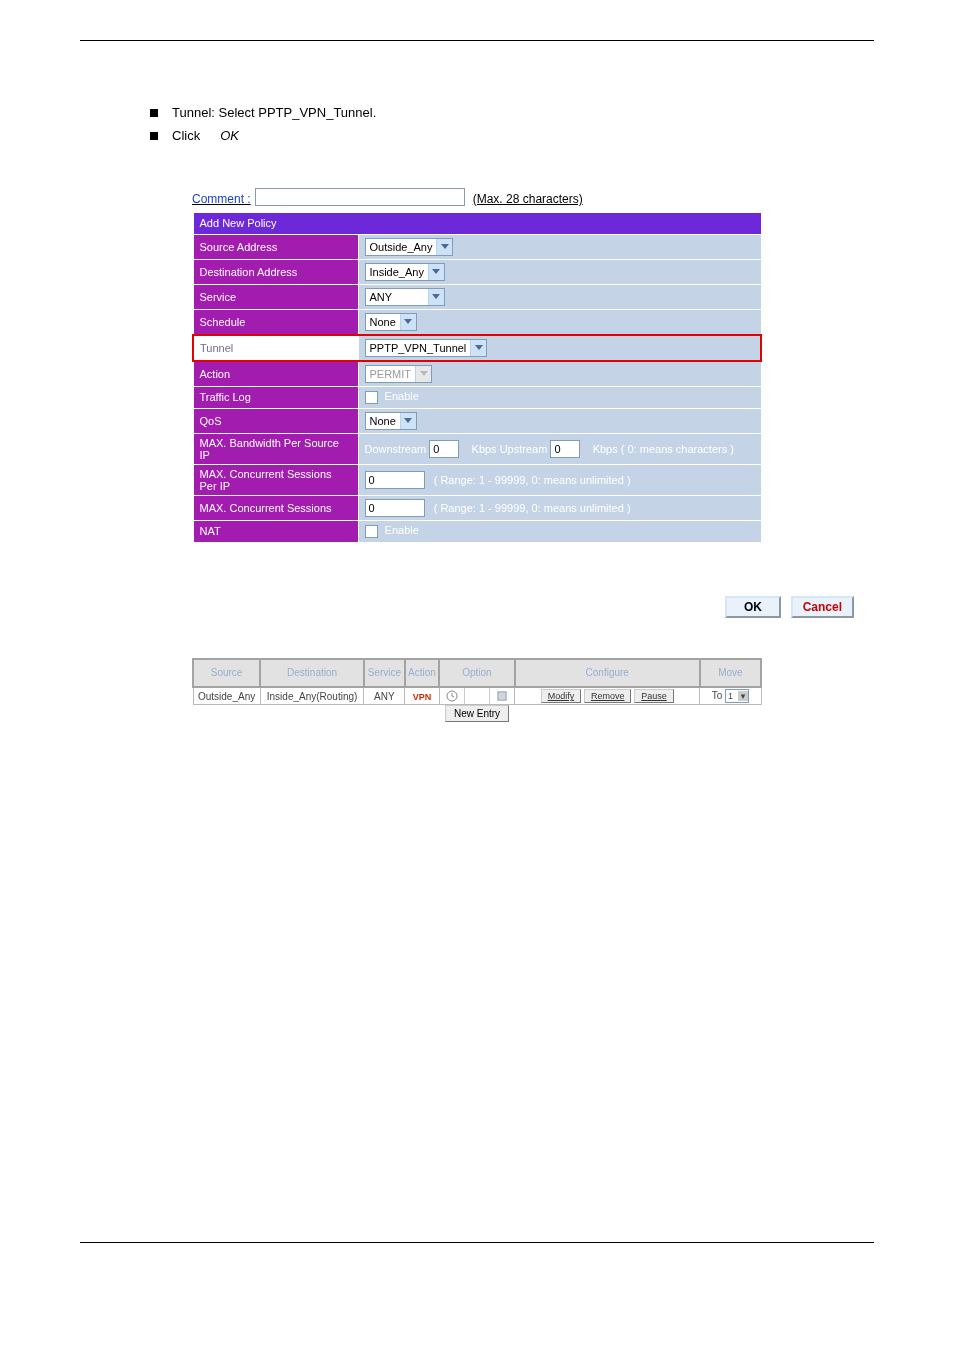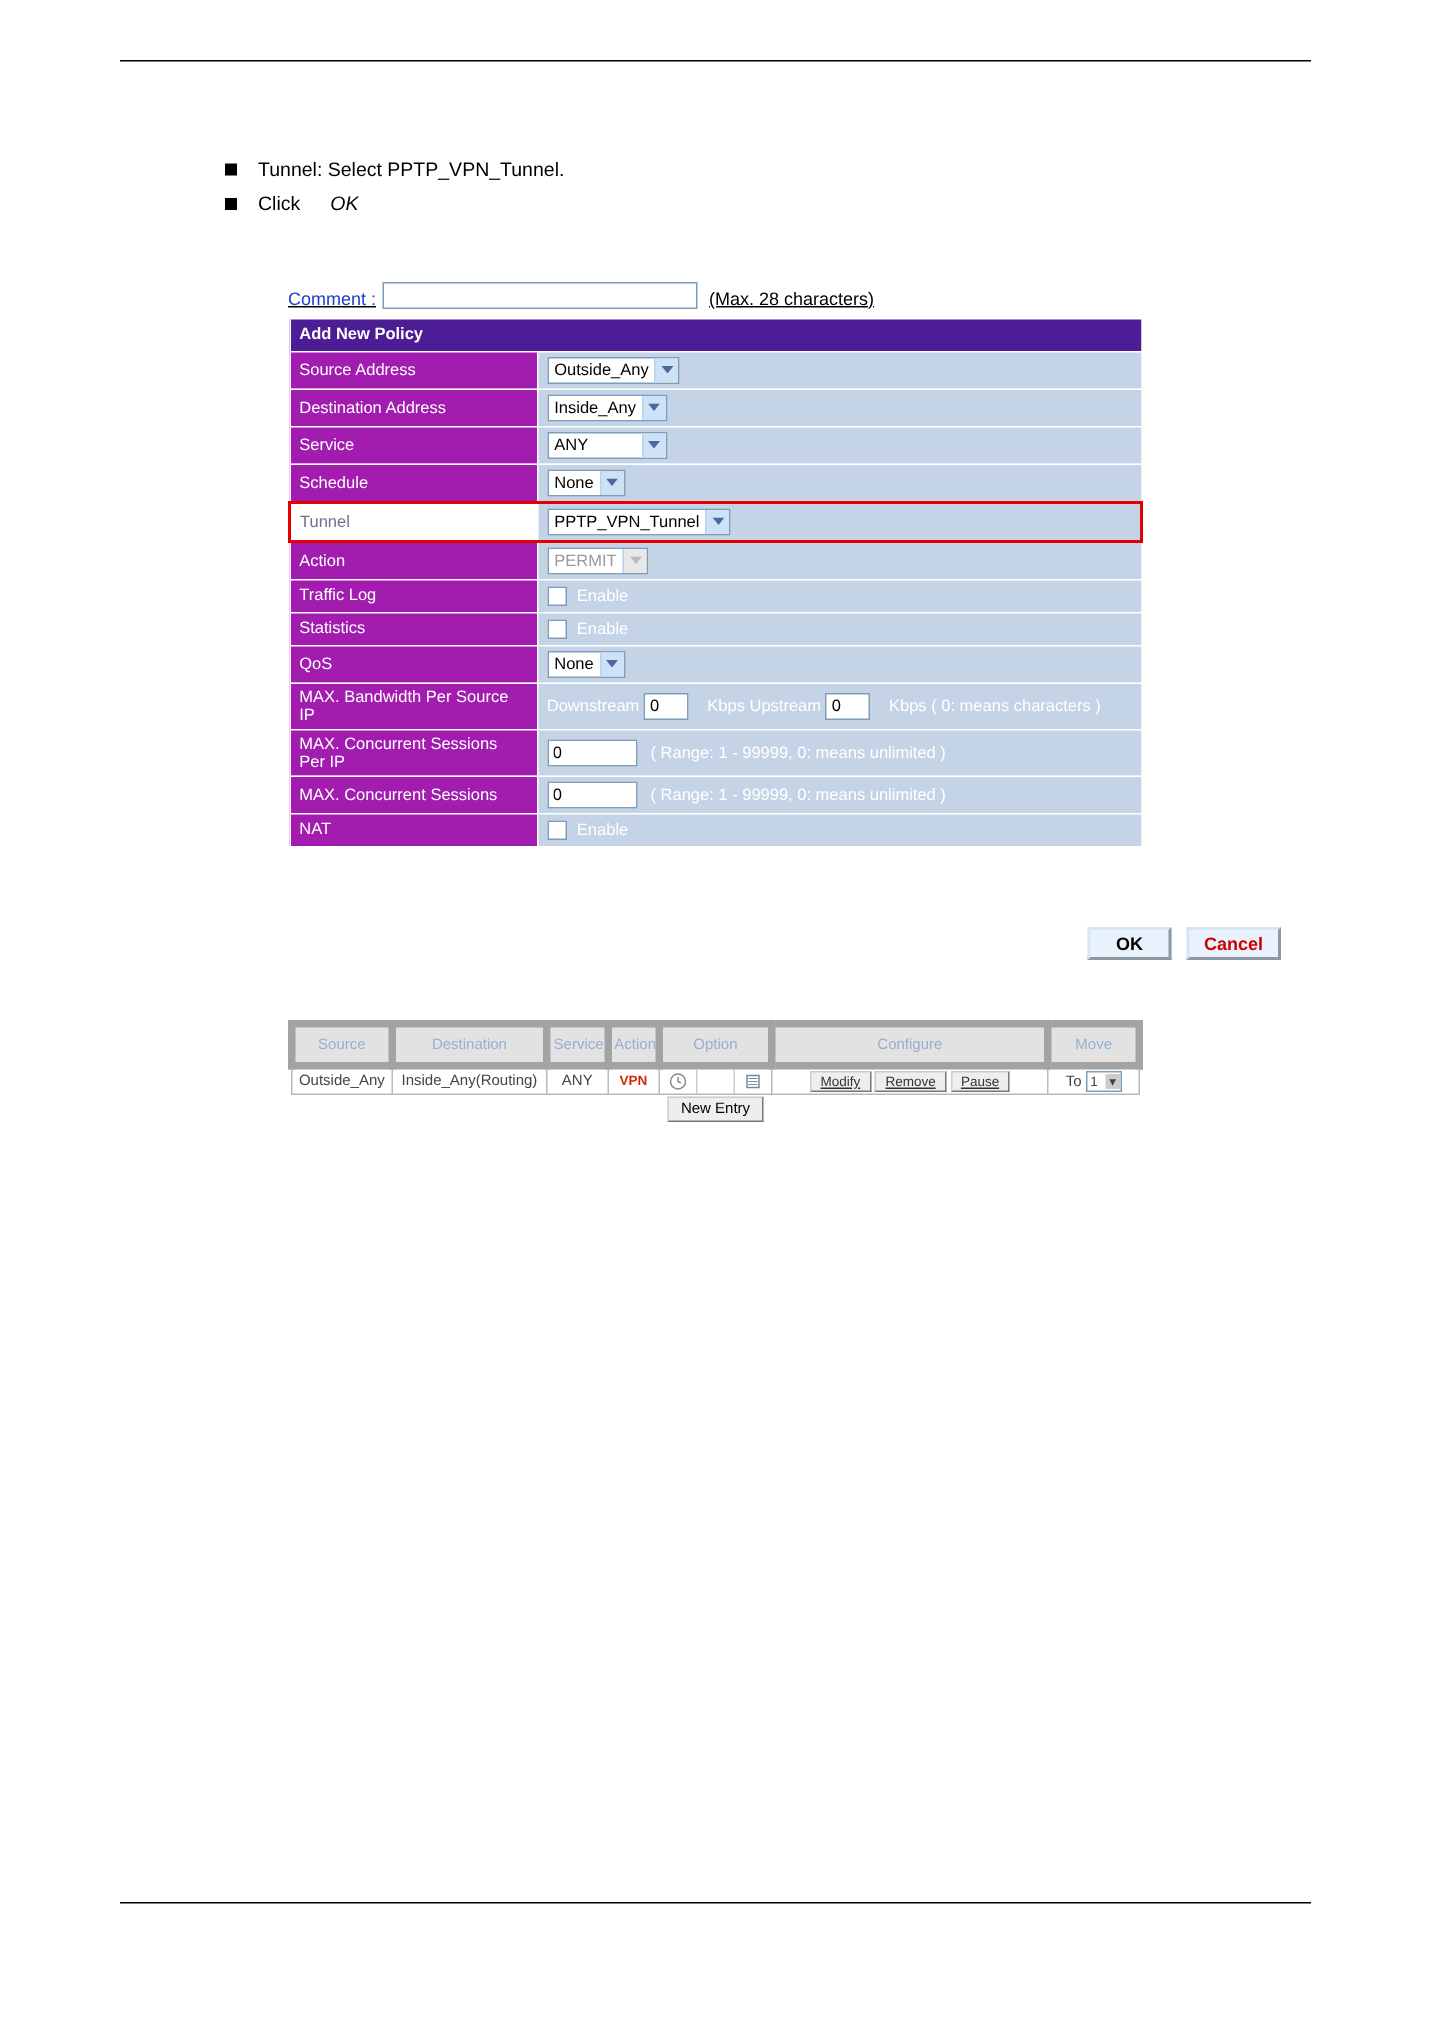--- a/index.html
+++ b/index.html
@@ -28,21 +28,21 @@
     width: 210px; height: 18px; border: 1px solid #7f9db9; font-size: 11px; padding: 0 2px;
   }
   .comment-row .hint { margin-left: 8px; color: #000; }
 
   .policy-table { width: 100%; border-collapse: collapse; }
   .policy-table th, .policy-table td {
     border: 1px solid #fff; font-size: 11px; text-align: left;
     padding: 3px 6px; vertical-align: middle; height: 22px;
   }
   .policy-table .hdr {
-    background: #4c1d95; color: #fff; font-weight: bold;
+    background: #6d28d9; color: #fff; font-weight: normal;
   }
   .policy-table .lbl-cell {
     background: #a21caf; color: #fff; width: 165px; font-weight: normal;
   }
   .policy-table .val-cell { background: #c4d4e6; color: #fff; }
 
   .sel {
     font-size: 11px; height: 18px; border: 1px solid #7f9db9;
     background: #fff; display: inline-flex; align-items: center;
     padding: 0 0 0 4px; color: #000;
@@ -73,21 +73,21 @@
     text-align: center; line-height: 18px; font-size: 12px; font-weight: bold;
     padding: 0 10px; margin-left: 6px;
   }
   .beveled-btn.ok { color: #000; }
   .beveled-btn.cancel { color: #c00; margin-top: 33px; }
 
   .list-wrap { margin: 40px auto 0 auto; width: 570px; }
   .list-table { width: 100%; border-collapse: collapse; table-layout: fixed; }
   .list-table th {
     background: #e2e2e2; color: #99aed0; font-size: 10px; font-weight: normal;
-    border: 5px solid #a3a3a3; padding: 2px 2px; height: 28px;
+    border: 2px solid #a3a3a3; padding: 2px 2px; height: 28px;
   }
   .list-table td {
     background: #fff; font-size: 10px; color: #444;
     border: 1px solid #b9b9b9; padding: 1px 2px; text-align: center; height: 18px;
   }
   .c-source { width: 66px; }
   .c-dest { width: 102px; }
   .c-svc { width: 40px; }
   .c-act { width: 34px; }
   .c-opt { width: 74px; }
@@ -223,27 +223,20 @@
       </td>
     </tr>
     <tr>
       <td class="lbl-cell">Traffic Log</td>
       <td class="val-cell">
         <span class="chk"></span>
         <span>Enable</span>
       </td>
     </tr>
     <tr>
-      <td class="lbl-cell">Statistics</td>
-      <td class="val-cell">
-        <span class="chk"></span>
-        <span>Enable</span>
-      </td>
-    </tr>
-    <tr>
       <td class="lbl-cell">QoS</td>
       <td class="val-cell">
         <span class="sel">
           <span>None</span>
           <span class="sel-arrow">
                 <svg viewBox="0 0 8 5">
                   <path d="M0 0 L8 0 L4 5 Z" fill="#4a6a9a"></path>
                 </svg>
               </span>
         </span>

